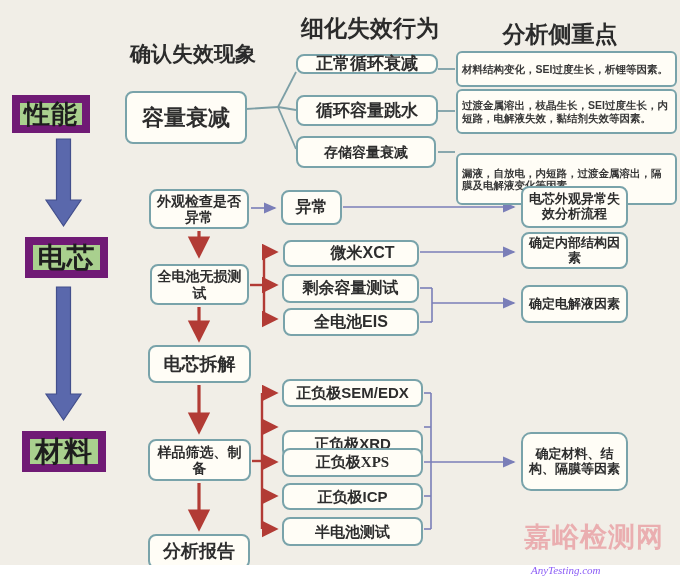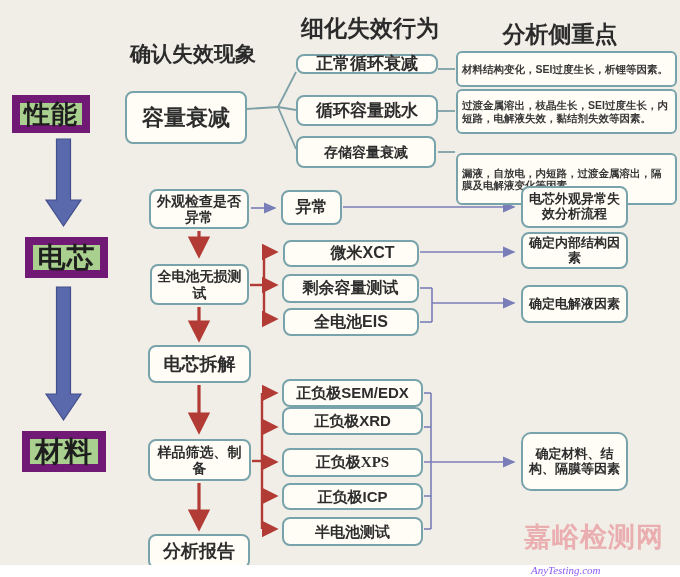--- a/index.html
+++ b/index.html
@@ -50,21 +50,21 @@
   .n-ndt        { left:150px; top:264px; width:99px;  height:41px; font-size:14px; }
   .n-xct        { left:283px; top:240px; width:136px; height:27px; font-size:16px;padding-left:26px; }
   .n-residual   { left:282px; top:274px; width:137px; height:29px; font-size:16px; }
   .n-eis        { left:283px; top:308px; width:136px; height:28px; font-size:16px; }
   .n-refill     { left:440px; top:268px; width:72px;  height:25px; font-size:12.5px; border-radius:4px; }
   .n-internal   { left:521px; top:232px; width:107px; height:37px; font-size:13px; }
   .n-electro    { left:521px; top:285px; width:107px; height:38px; font-size:13px; }
   .n-disasm     { left:148px; top:345px; width:103px; height:38px; font-size:18px; }
   .n-sampling   { left:148px; top:439px; width:103px; height:42px; font-size:14px; }
   .n-semedx     { left:282px; top:379px; width:141px; height:28px; font-size:15px; }
-  .n-xrd        { left:282px; top:407px; width:141px; height:28px; font-size:15px; }
+  .n-xrd        { left:282px; top:430px; width:141px; height:28px; font-size:15px; }
   .n-xps        { left:282px; top:448px; width:141px; height:29px; font-size:15px;font-family:Liberation Serif, serif; }
   .n-icp        { left:282px; top:483px; width:141px; height:27px; font-size:15px; }
   .n-halfcell   { left:282px; top:517px; width:141px; height:29px; font-size:15px; }
   .n-matfactor  { left:521px; top:432px; width:107px; height:59px; font-size:13px; border-radius:10px; }
   .n-report     { left:148px; top:534px; width:102px; height:35px; font-size:18px; }
 
   .wm-cn {
     position:absolute; left:524px; top:519px; font-size:27px; font-weight:bold;
     color:#e9a4a7; opacity:0.85; white-space:nowrap; letter-spacing:1px;
   }

